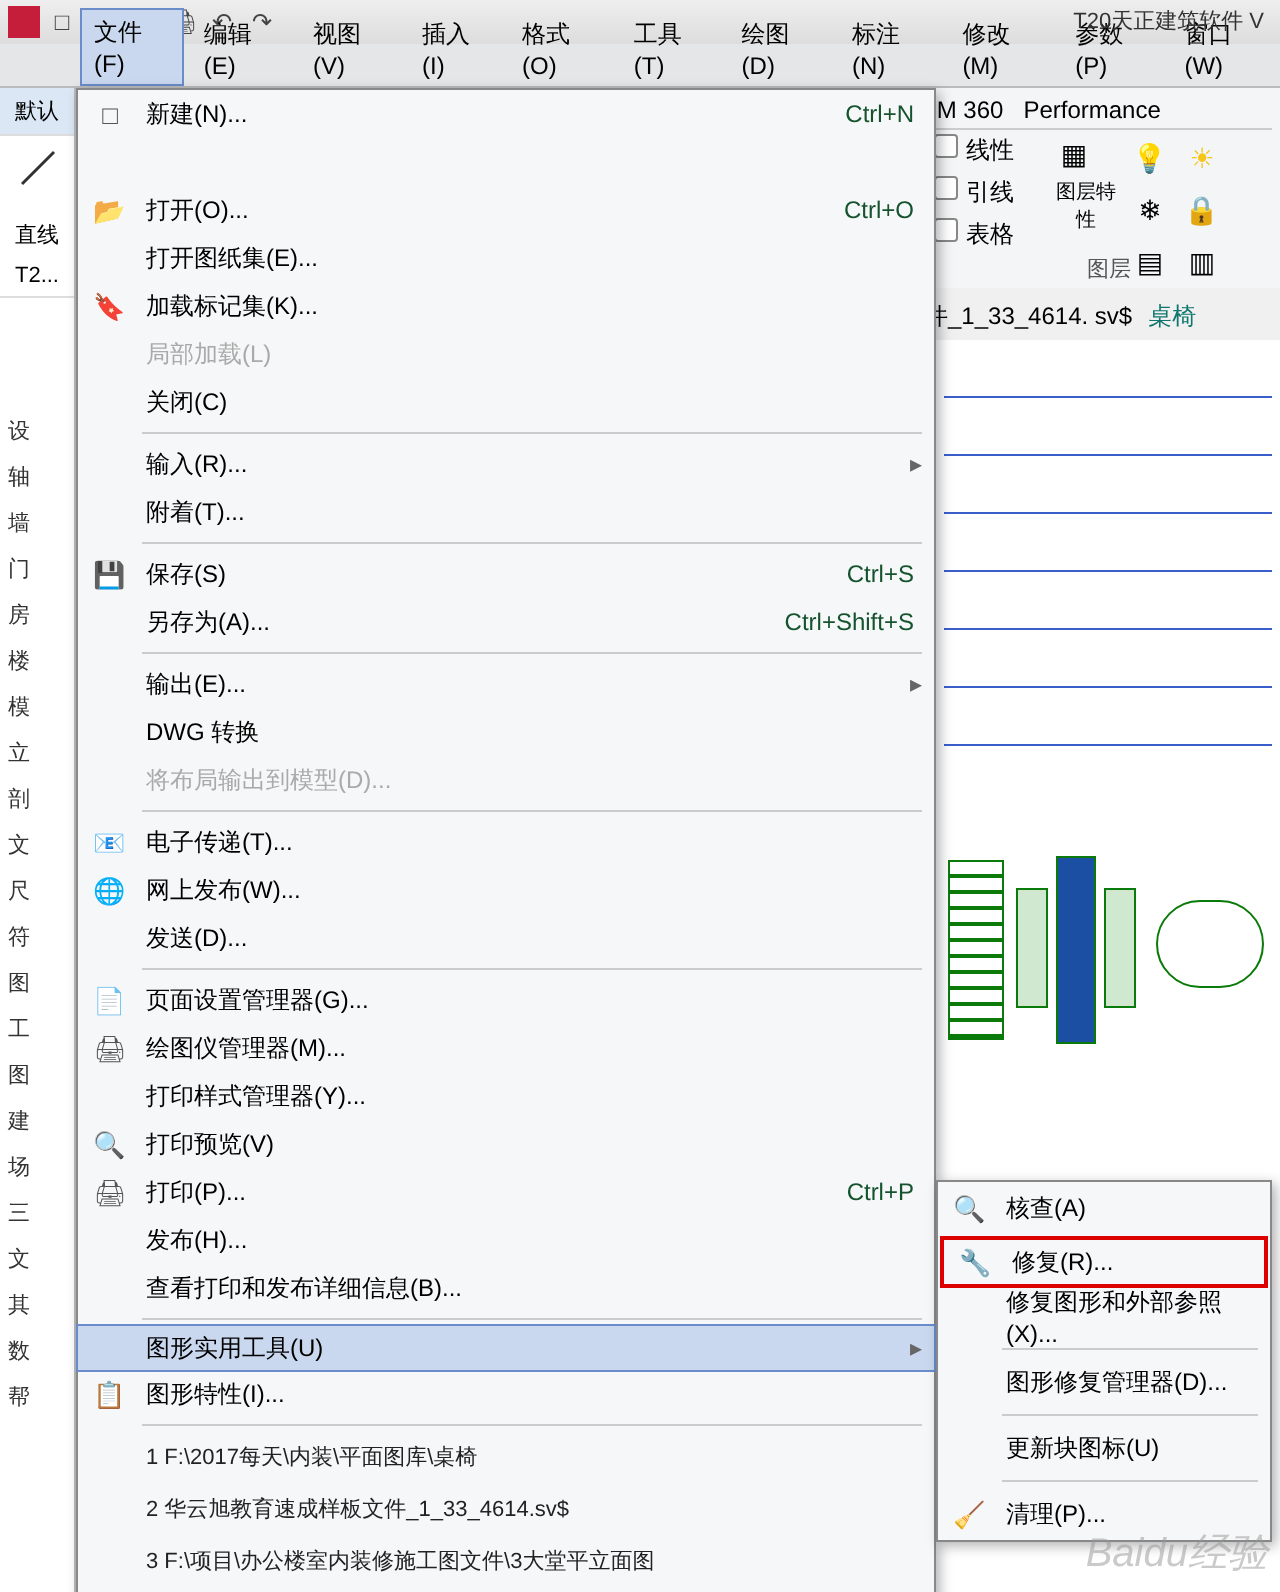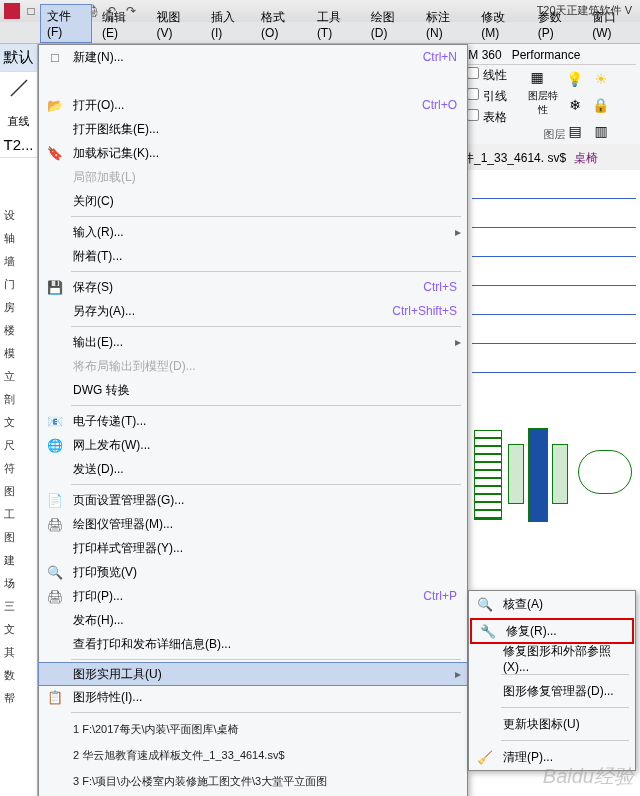--- a/index.html
+++ b/index.html
@@ -12,29 +12,29 @@
 .menubar{height:22px;background:#e5e6e8;display:flex;align-items:flex-end;padding-left:40px;gap:4px;border-bottom:1px solid #bbb}
 .menubar span{padding:3px 6px;cursor:default}
 .menubar .active{background:#c9d8ee;border:1px solid #6a8ccb}
 .ribbon-area{position:absolute;right:0;top:44px;width:180px;height:100px;background:#f4f5f6;border-left:1px solid #ccc;padding:4px}
 .rib-row{display:flex;align-items:flex-start;gap:4px;padding:2px;font-size:11px}
 .rib-row .sw{width:12px;height:12px;border:1px solid #888;border-radius:2px;background:#fff}
 .rib-icon{width:24px;height:24px;display:flex;align-items:center;justify-content:center;font-size:14px}
 .rib-group{position:absolute;bottom:2px;width:100%;text-align:center;font-size:11px;color:#555}
 .tabs2{position:absolute;right:0;top:148px;width:200px;height:20px;display:flex;align-items:center;font-size:11px;gap:8px;padding-left:10px}
 .left-panel{position:absolute;left:0;top:44px;width:38px;height:752px;background:#fff;border-right:1px solid #bbb}
-.lp-tab{writing-mode:horizontal-tb;font-size:15px;padding:4px 2px;border-bottom:1px solid #ddd;text-align:center}
+.lp-tab{writing-mode:horizontal-tb;font-size:11px;padding:4px 2px;border-bottom:1px solid #ddd;text-align:center}
 .lp-lbl{text-align:center;font-size:11px;margin-top:14px}
 .vtabs{position:absolute;left:2px;top:160px;width:30px}
 .vtabs div{font-size:11px;padding:4px 2px;color:#333}
 .dropdown{position:absolute;left:38px;top:44px;width:430px;background:#f6f7f8;border:1px solid #888;box-shadow:2px 2px 6px rgba(0,0,0,.3)}
 .mi{display:flex;align-items:center;height:24px;padding:0 6px;cursor:default;position:relative}
 .mi .ic{width:20px;height:20px;margin-right:8px;display:flex;align-items:center;justify-content:center;color:#555;font-size:13px}
 .mi .lbl{flex:1}
-.mi .sc{color:#8b5cf6;margin-right:4px}
+.mi .sc{color:#14532d;margin-right:4px}
 .mi .arr{color:#666;margin-left:4px}
 .sep{height:1px;background:#ccc;margin:3px 6px 3px 32px}
 .hl{background:#c9d8ee;border:1px solid #6a8ccb;margin:-1px}
 .disabled{color:#aaa}
 .recent{padding:4px 8px 4px 34px;font-size:11px;line-height:18px;color:#222}
 .submenu{position:absolute;left:468px;top:590px;width:168px;background:#f6f7f8;border:1px solid #888;box-shadow:2px 2px 6px rgba(0,0,0,.3)}
 .submenu .mi{height:26px}
 .submenu .redbox{border:2px solid #d00;margin:1px}
 .canvas{position:absolute;left:468px;top:170px;right:0;bottom:0;background:#fff}
 .hline{height:1px;background:#3a5fcd;margin:28px 4px}
@@ -103,21 +103,21 @@
       <div class="rib-icon">🔒</div>
       <div class="rib-icon">▤</div>
       <div class="rib-icon">▥</div>
     </div>
   </div>
   <div class="rib-group">图层</div>
 </div>
 
 <div class="tabs2">
   <span>文件_1_33_4614. sv$</span>
-  <span style="color:#701a75">桌椅</span>
+  <span style="color:#0f766e">桌椅</span>
 </div>
 
 <div class="left-panel">
   <div class="lp-tab" style="background:#dbe7f5">默认</div>
   <div style="height:60px;display:flex;flex-direction:column;align-items:center;justify-content:center">
     <svg width="24" height="24">
         <line x1="4" y1="20" x2="20" y2="4" stroke="#333" stroke-width="1.5"></line>
       </svg>
     <div class="lp-lbl">直线</div>
   </div>
@@ -219,25 +219,25 @@
       <span class="sc">Ctrl+Shift+S</span>
     </div>
     <div class="sep"></div>
     <div class="mi">
       <span class="ic"></span>
       <span class="lbl">输出(E)...</span>
       <span class="arr">▸</span>
     </div>
     <div class="mi">
       <span class="ic"></span>
+      <span class="lbl">DWG 转换</span>
+    </div>
+    <div class="mi">
+      <span class="ic"></span>
       <span class="lbl disabled">将布局输出到模型(D)...</span>
-    </div>
-    <div class="mi">
-      <span class="ic"></span>
-      <span class="lbl">DWG 转换</span>
     </div>
     <div class="sep"></div>
     <div class="mi">
       <span class="ic">📧</span>
       <span class="lbl">电子传递(T)...</span>
     </div>
     <div class="mi">
       <span class="ic">🌐</span>
       <span class="lbl">网上发布(W)...</span>
     </div>

